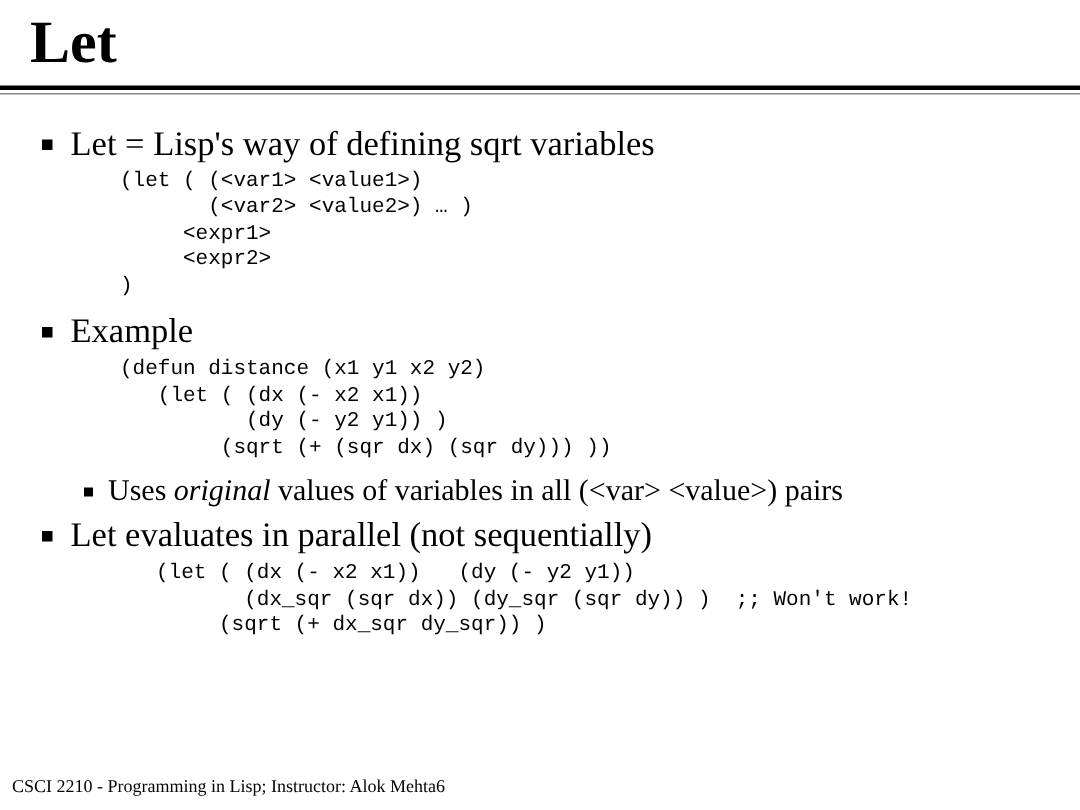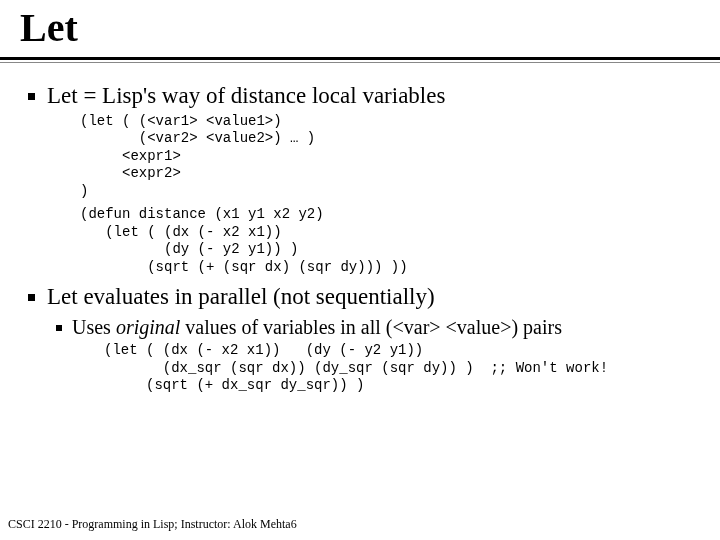--- a/index.html
+++ b/index.html
@@ -100,43 +100,47 @@
   <div class="title-area">
     <div class="title">Let</div>
   </div>
   <hr class="rule-thick">
   <hr class="rule-thin">
 
   <div class="content">
 
     <div class="bullet-row">
       <span class="sq"></span>
-      <span class="bullet-text">Let = Lisp's way of distance local variables</span>
+      <span class="bullet-text">Let = Lisp's way of defining sqrt variables</span>
     </div>
     <div class="code">(let ( (&lt;var1&gt; &lt;value1&gt;)
        (&lt;var2&gt; &lt;value2&gt;) … )
      &lt;expr1&gt;
      &lt;expr2&gt;
 )</div>
 
+    <div class="bullet-row">
+      <span class="sq"></span>
+      <span class="bullet-text">Example</span>
+    </div>
     <div class="code">(defun distance (x1 y1 x2 y2)
    (let ( (dx (- x2 x1))
           (dy (- y2 y1)) )
         (sqrt (+ (sqr dx) (sqr dy))) ))</div>
-
-    <div class="bullet-row">
-      <span class="sq"></span>
-      <span class="bullet-text">Let evaluates in parallel (not sequentially)</span>
-    </div>
 
     <div class="bullet-row sub-bullet">
       <span class="sq-small"></span>
       <span class="sub-text">
         <span>Uses </span><span class="ital">original</span><span> values of variables in all (&lt;var&gt; &lt;value&gt;) pairs</span>
       </span>
+    </div>
+
+    <div class="bullet-row">
+      <span class="sq"></span>
+      <span class="bullet-text">Let evaluates in parallel (not sequentially)</span>
     </div>
     <div class="code code-sub">(let ( (dx (- x2 x1))   (dy (- y2 y1))
        (dx_sqr (sqr dx)) (dy_sqr (sqr dy)) )  ;; Won't work!
      (sqrt (+ dx_sqr dy_sqr)) )</div>
 
   </div>
 
   <div class="footer">
     <span>CSCI 2210 - Programming in Lisp; Instructor: Alok Mehta</span>
     <span>6</span>

